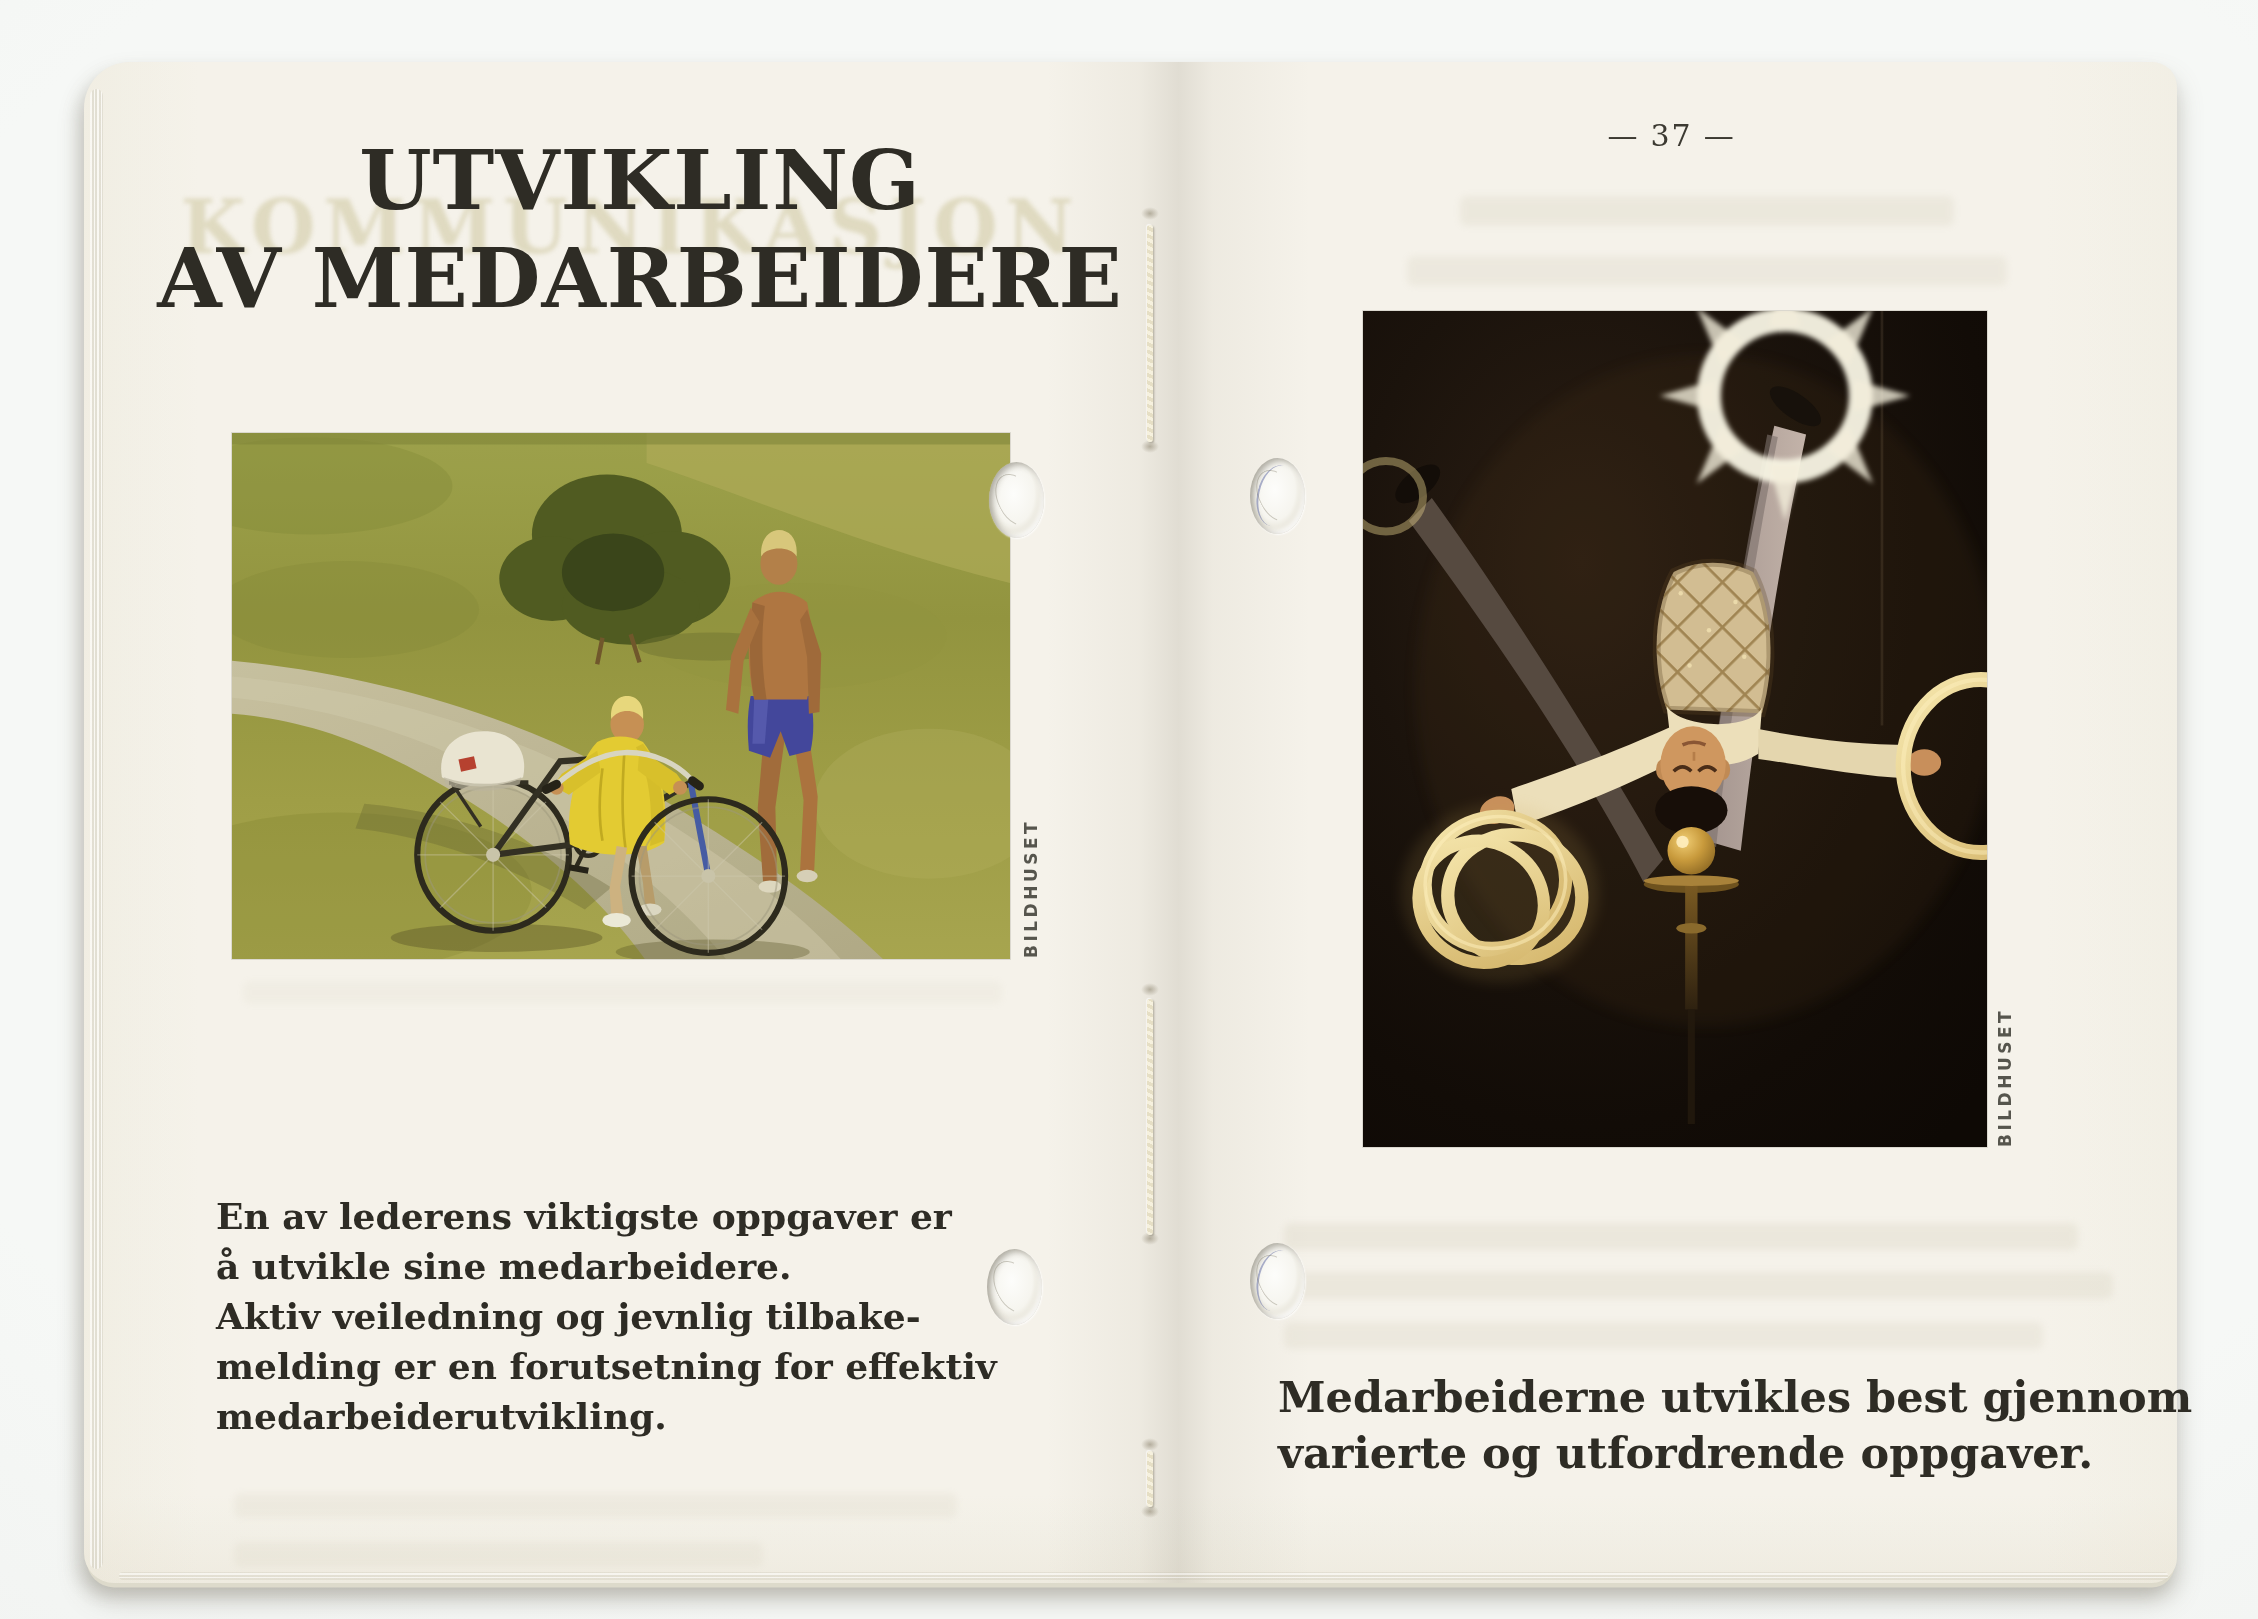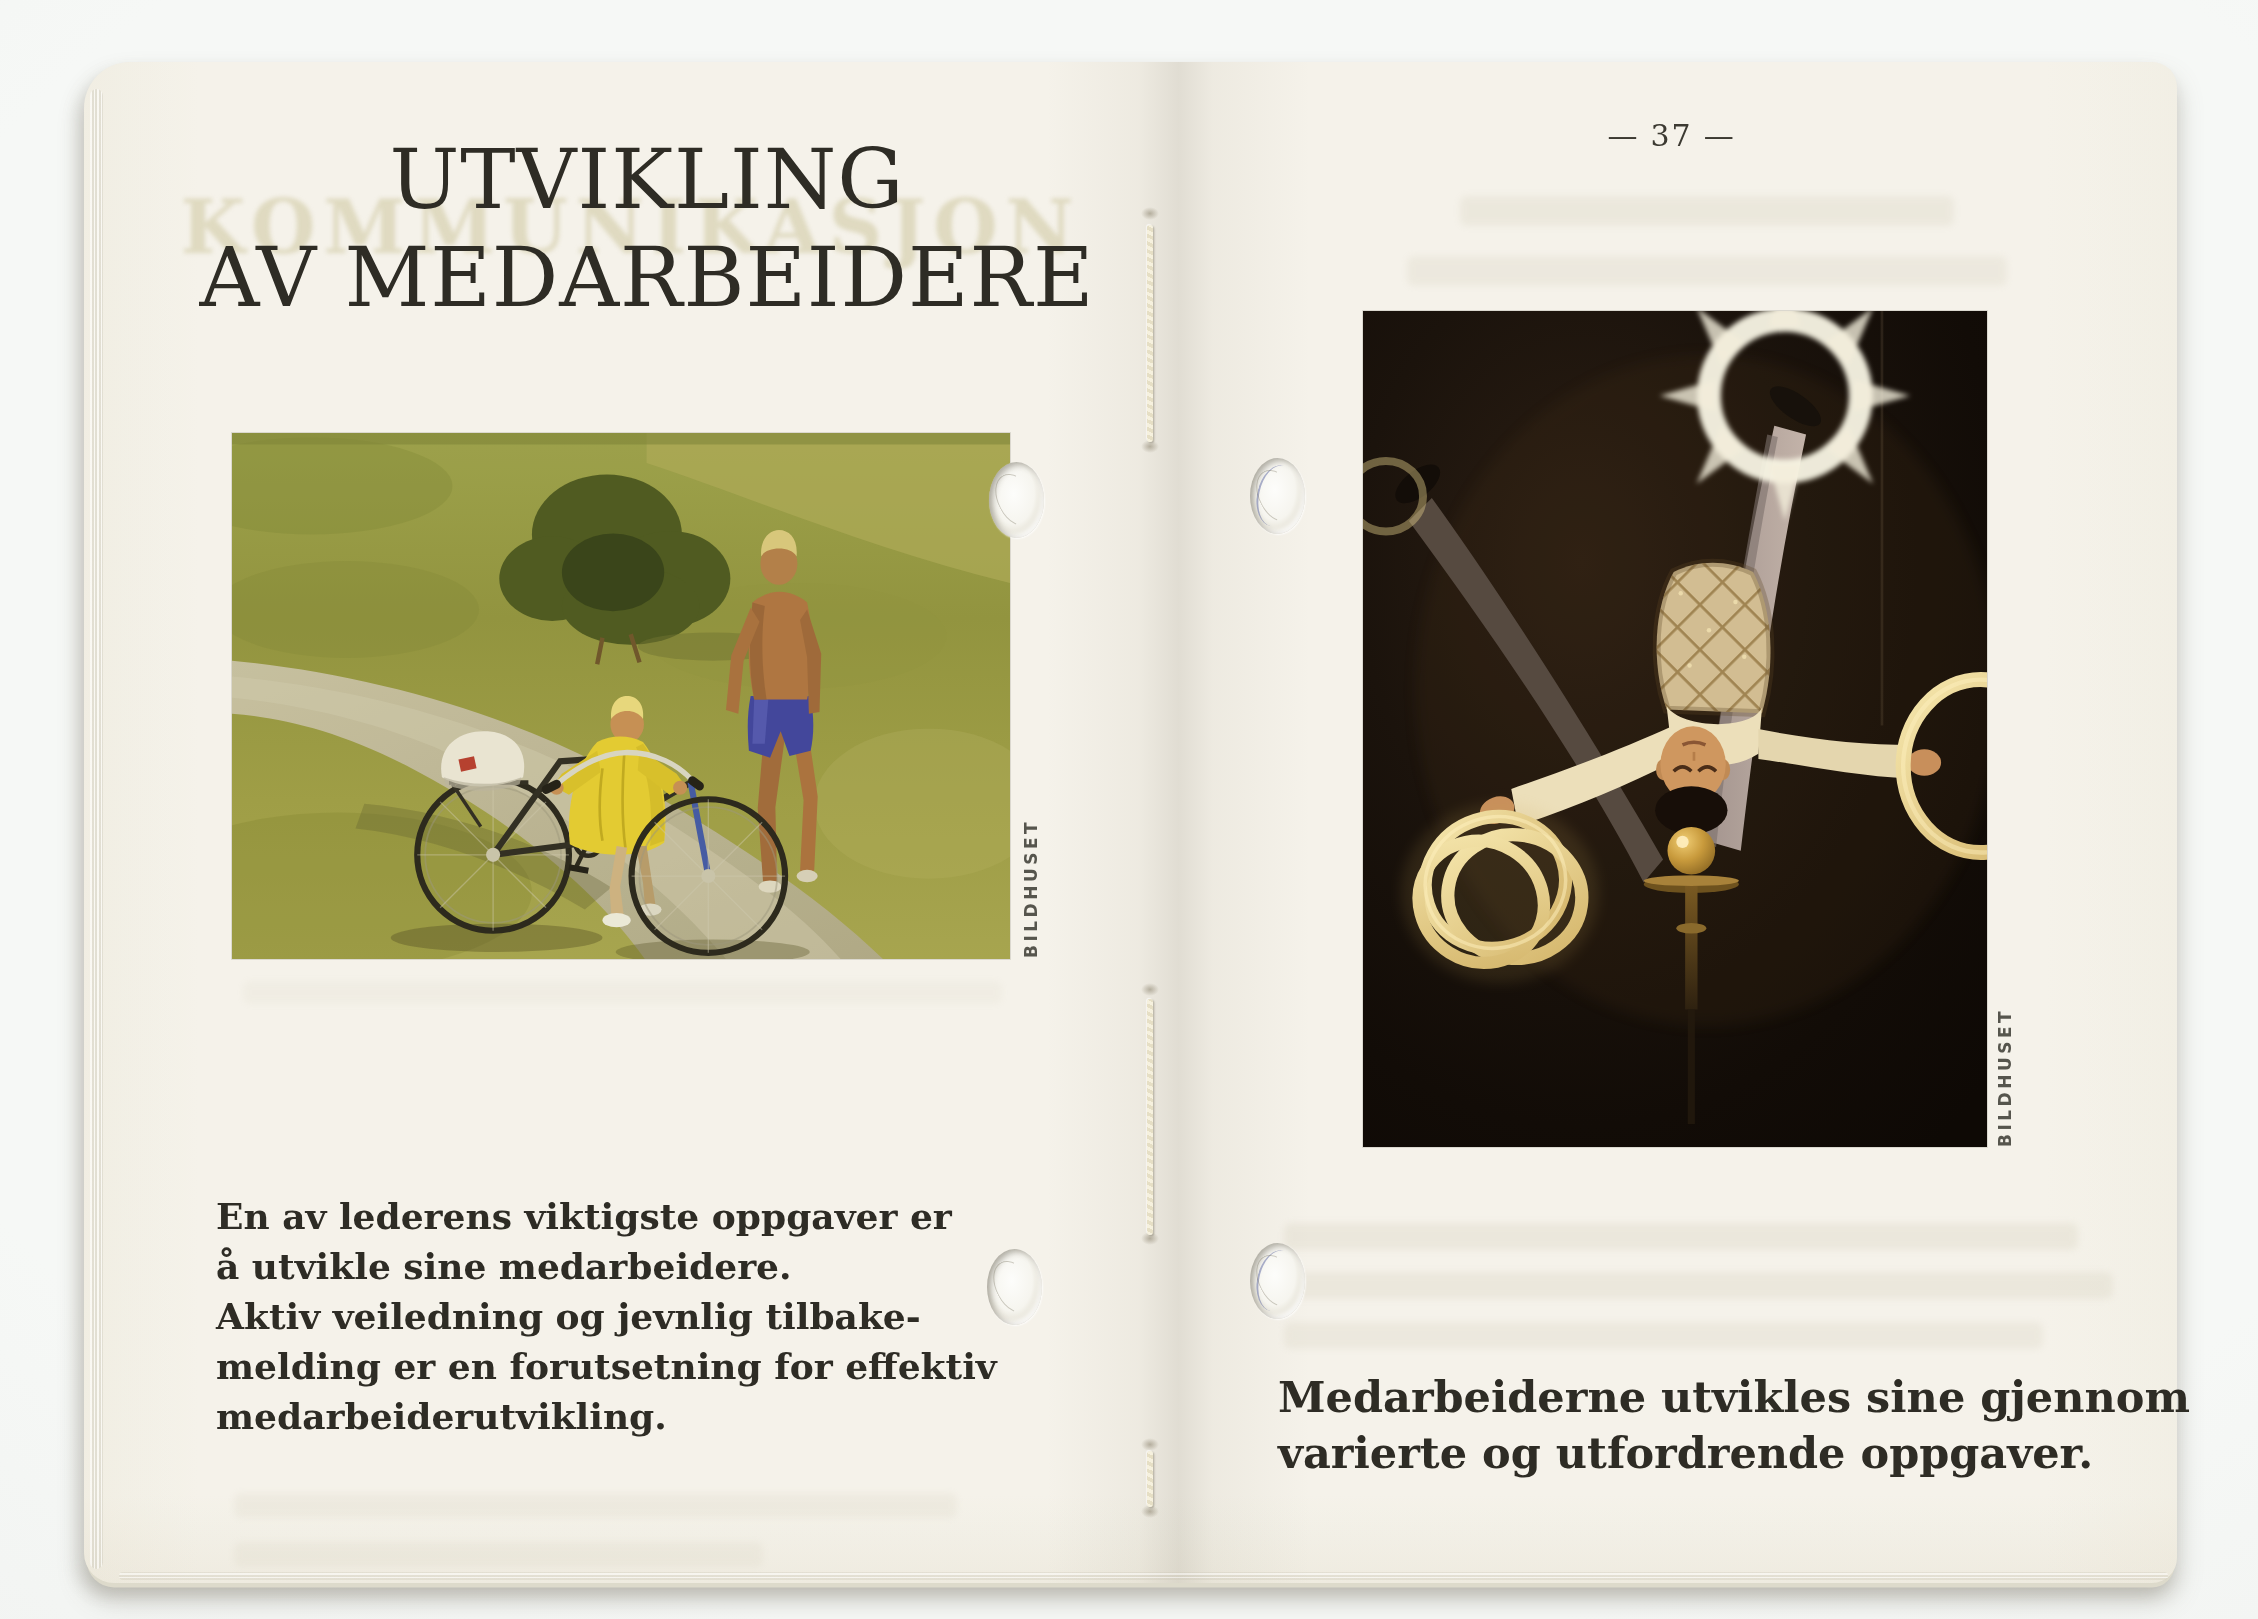--- a/index.html
+++ b/index.html
@@ -38,22 +38,22 @@
   .gutter{position:absolute;left:962px;top:0;width:265px;height:100%;pointer-events:none;
     background:linear-gradient(90deg, rgba(140,132,105,0) 0%, rgba(140,132,105,.07) 35%,
       rgba(108,100,78,.15) 50%, rgba(140,132,105,.07) 63%, rgba(140,132,105,0) 100%);}
 
   .ghost-heading{
     position:absolute;left:44px;top:122px;width:1006px;text-align:center;
     font-weight:bold;font-size:74px;letter-spacing:8px;white-space:pre;
     color:rgba(206,198,158,.55);filter:blur(2.2px);z-index:1;
   }
   .page-title{
-    position:absolute;left:60px;top:69px;width:1006px;text-align:center;
-    font-weight:normal;font-size:83px;line-height:98px;letter-spacing:0.9px;
+    position:absolute;left:53px;top:69px;width:1006px;text-align:center;
+    font-weight:bold;font-size:83px;line-height:98px;letter-spacing:0.9px;
     color:#2e2c25;white-space:pre;z-index:2;
   }
   .page-number{
     position:absolute;left:1323px;top:56px;width:529px;text-align:center;
     font-size:30px;letter-spacing:1.8px;color:#3c3a32;z-index:2;
   }
   .photo{position:absolute;overflow:hidden;z-index:2;box-shadow:0 0 0 0.9px rgba(90,85,70,.18);}
   .photo svg{display:block;width:100%;height:100%;}
   .photo-left{left:148px;top:371px;width:778px;height:526px;}
   .photo-right{left:1279px;top:249px;width:624px;height:836px;}
@@ -355,21 +355,21 @@
         <rect x="365" y="652" width="14" height="140" fill="url(#lgStem)"></rect>
         <ellipse cx="372" cy="700" rx="17" ry="6" fill="#8a6a2c"></ellipse>
         <rect x="368" y="792" width="8" height="130" fill="#241a0e" opacity="0.8"></rect>
       </g>
       <rect x="0" y="0" width="707" height="948" fill="none"></rect>
     </svg>
   </div>
 
   <div class="credit credit-right">BILDHUSET</div>
 
-  <div class="body-text body-right">Medarbeiderne utvikles sine gjennom
+  <div class="body-text body-right">Medarbeiderne utvikles best gjennom
 varierte og utfordrende oppgaver.</div>
 
   <div class="gutter"></div>
   <div class="punct pu-1"></div>
   <div class="punct pu-2"></div>
   <div class="punct pu-3"></div>
   <div class="punct pu-4"></div>
   <div class="punct pu-5"></div>
   <div class="punct pu-6"></div>
   <div class="stitch stitch-1"></div>

